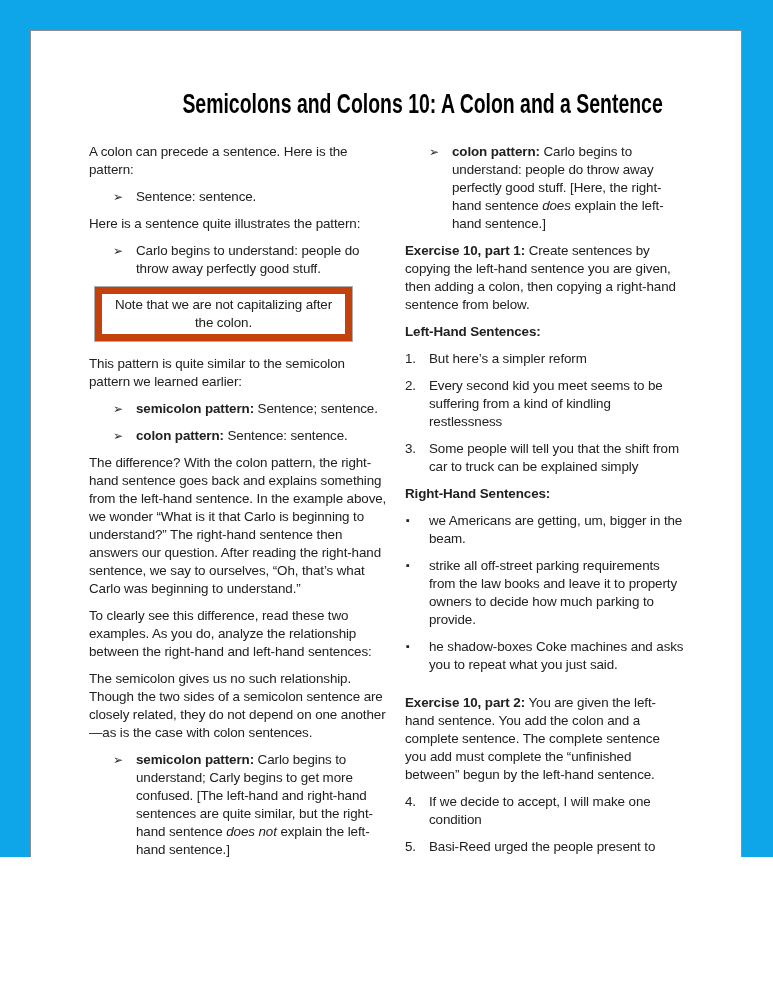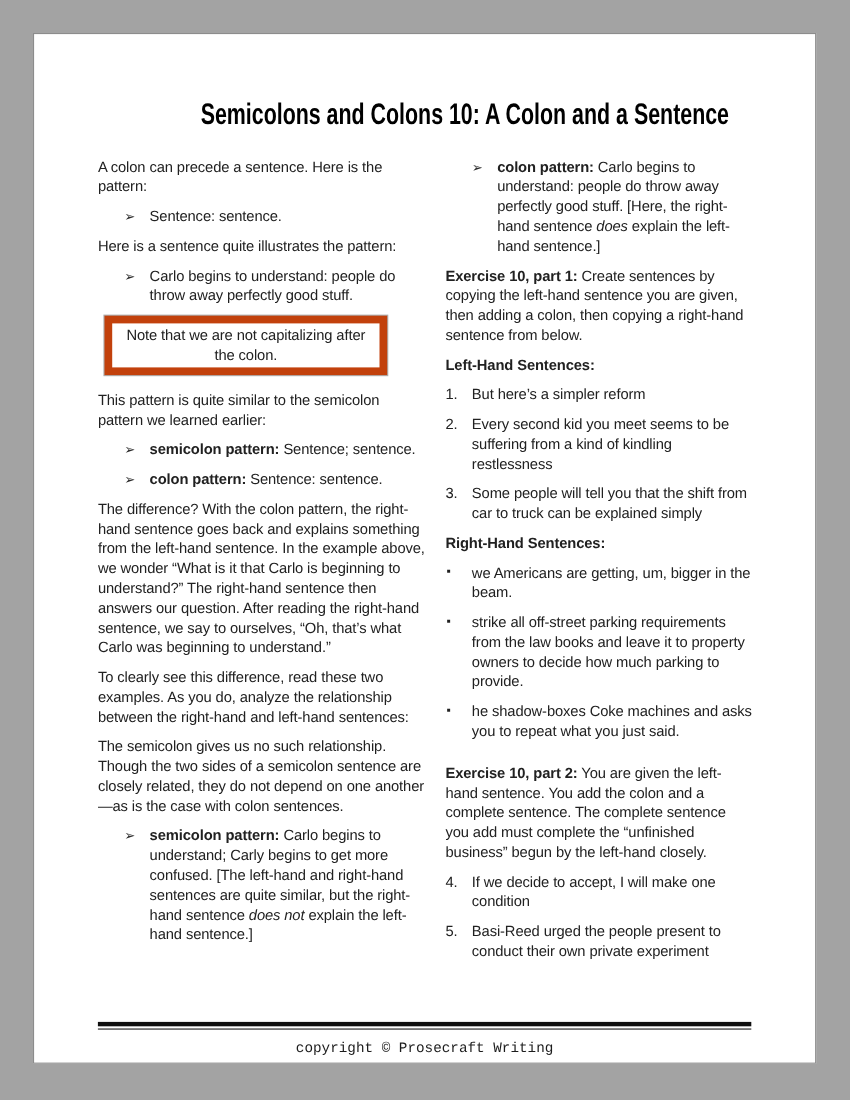--- a/index.html
+++ b/index.html
@@ -3,22 +3,22 @@
 <meta charset="utf-8">
 <style>
   html, body {
     margin: 0;
     padding: 0;
     background: #ffffff;
   }
   .canvas {
     position: relative;
     width: 773px;
-    height: 1000px;
-    background: #a3a3a3;
+    height: 857px;
+    background: #0ea5e9;
     overflow: hidden;
     font-family: "Liberation Sans", sans-serif;
   }
   .page {
     position: absolute;
     left: 30px;
     top: 30px;
     width: 712px;
     height: 937px;
     box-sizing: border-box;
@@ -209,21 +209,21 @@
           <div class="block sq">
             <span class="marker">▪</span>
             <span>strike all off-street parking requirements from the law books and leave it to property owners to decide how much parking to provide.</span>
           </div>
 
           <div class="block sq">
             <span class="marker">▪</span>
             <span>he shadow-boxes Coke machines and asks you to repeat what you just said.</span>
           </div>
 
-          <p class="block spaced-before"><span class="bold-seg">Exercise 10, part 2:</span><span> You are given the left-hand sentence. You add the colon and a complete sentence. The complete sentence you add must complete the “unfinished business” begun by the left-hand closely.</span></p>
+          <p class="block spaced-before"><span class="bold-seg">Exercise 10, part 2:</span><span> You are given the left-hand sentence. You add the colon and a complete sentence. The complete sentence you add must complete the “unfinished between” begun by the left-hand sentence.</span></p>
 
           <div class="block num">
             <span class="marker">4.</span>
             <span>If we decide to accept, I will make one condition</span>
           </div>
 
           <div class="block num">
             <span class="marker">5.</span>
             <span>Basi-Reed urged the people present to conduct their own private experiment</span>
           </div>

